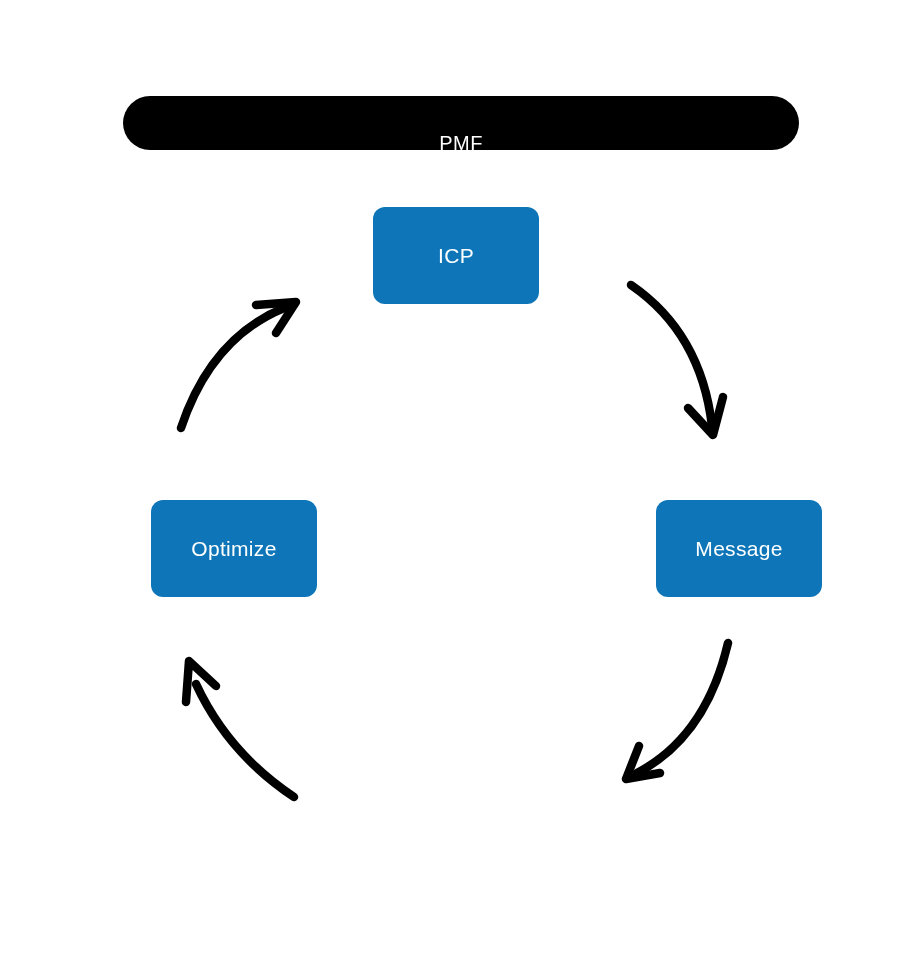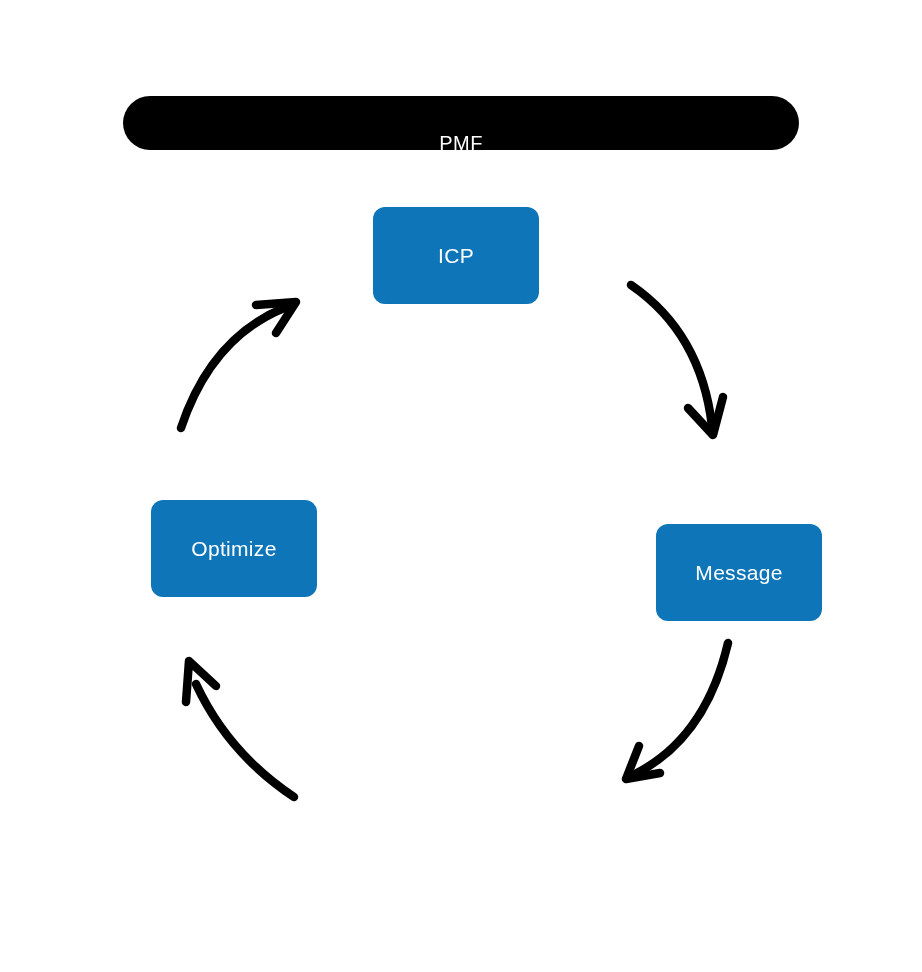--- a/index.html
+++ b/index.html
@@ -30,21 +30,21 @@
   }
   .node{
     position:absolute;width:166px;height:97px;border-radius:12px;
     background:var(--node-fill);
     display:flex;align-items:center;justify-content:center;
   }
   .node span{
     color:var(--node-text);font-size:21px;font-weight:400;letter-spacing:0.3px;
   }
   .node-icp{left:373px;top:207px;}
-  .node-message{left:656px;top:524px;justify-content:center;}
+  .node-message{left:656px;top:500px;justify-content:center;}
   .node-optimize{left:108px;top:500px;margin-left:43px;}
   .node-moment{left:373px;top:786px;}
   svg.arrows{
     position:absolute;left:0;top:0;width:922px;height:972px;
     pointer-events:none;
   }
   svg.arrows path{
     fill:none;stroke:var(--arrow);stroke-width:8.5;
     stroke-linecap:round;stroke-linejoin:round;
   }

